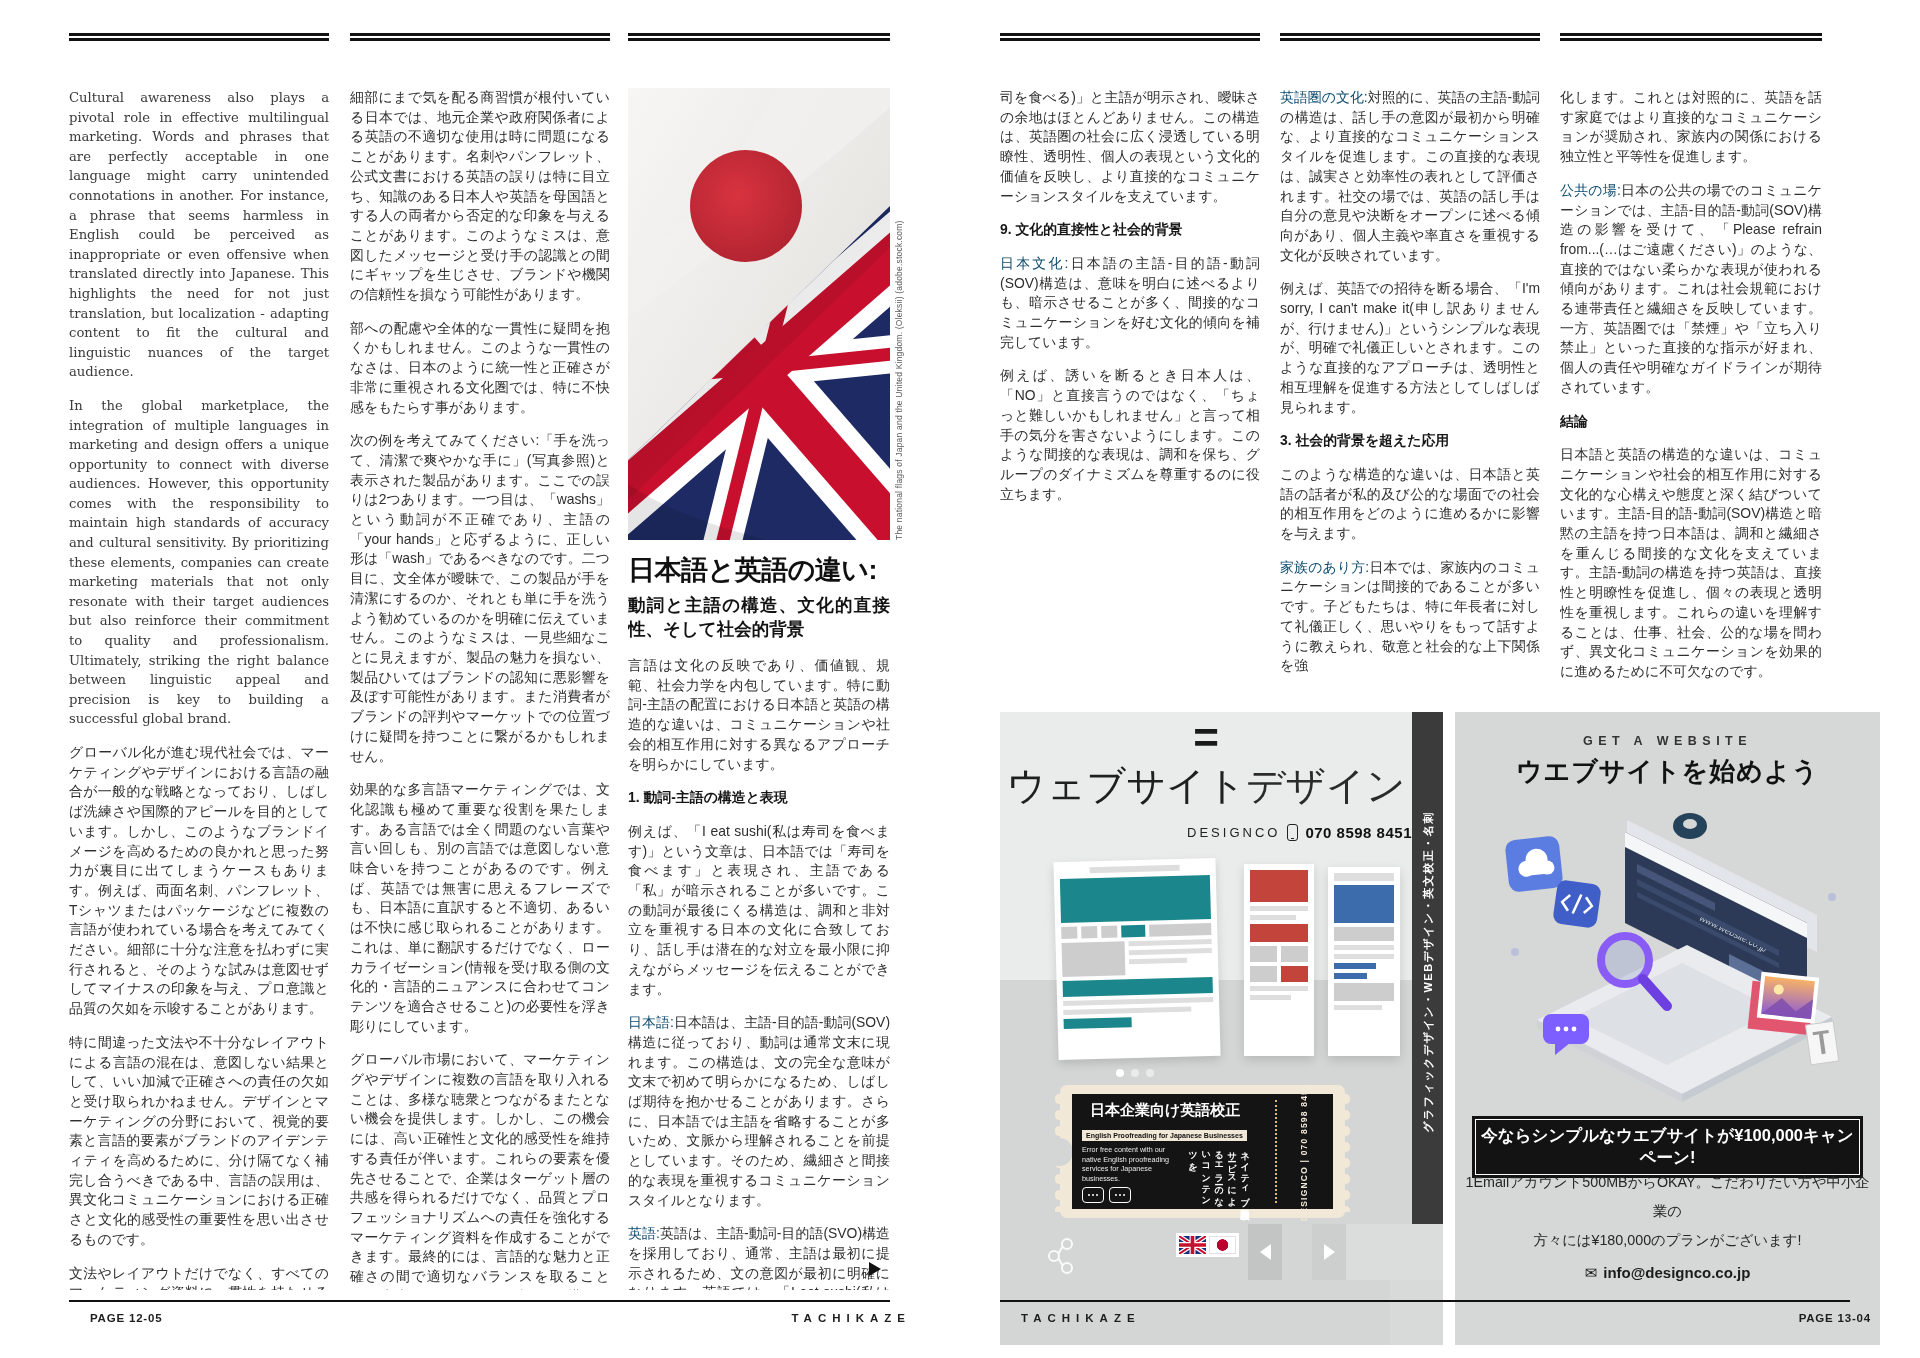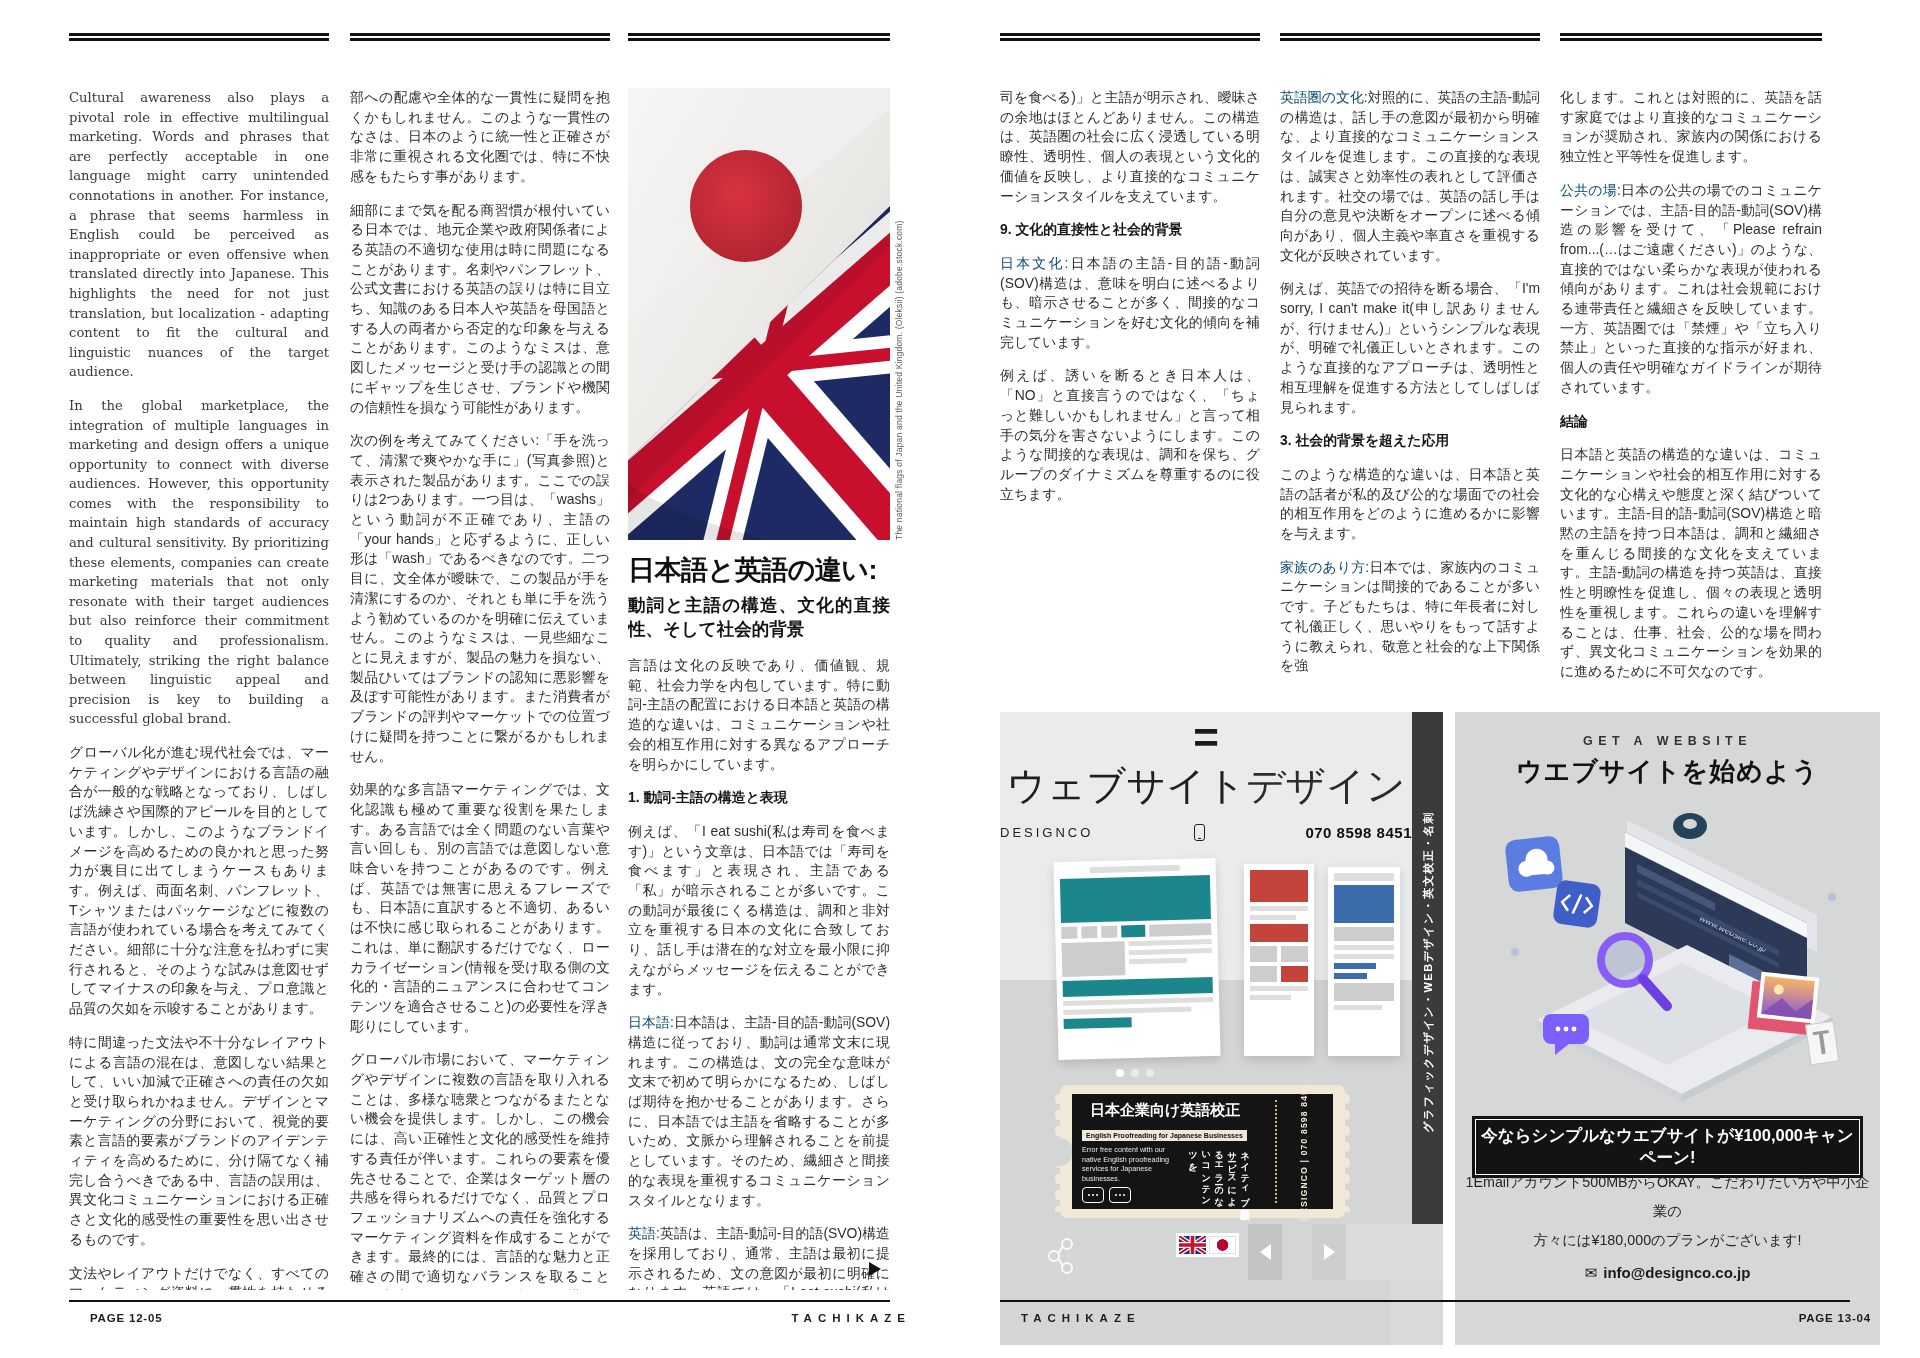--- a/index.html
+++ b/index.html
@@ -28,21 +28,21 @@
   .frule{position:absolute;top:1300px;border-top:2.5px solid #111;}
   .fl-left{left:69px;width:821px;}  .fl-right{left:1000px;width:850px;}
   .flabel{position:absolute;top:1312px;font-size:11.5px;font-weight:700;color:#1d1d1d;letter-spacing:0.8px;padding-left:21px;}
   .mag{letter-spacing:6px;}
   
   .ad-left{position:absolute;left:1000px;top:712px;width:443px;height:633px;
         background:linear-gradient(180deg,#eaebeb 0 268px,#d4d5d5 268px);}
   .eq{position:absolute;top:6px;left:0;right:31px;text-align:center;font-size:44px;font-weight:900;color:#1a1a1a;line-height:40px;}
   .ad-title{position:absolute;top:48px;left:0;right:31px;text-align:center;font-size:39px;line-height:52px;color:#1f1f1f;}
   .ad-title .st{font-weight:400;}.ad-title .lt{font-weight:300;color:#2b2b2b;}
-  .brandrow{position:absolute;top:112px;left:0;right:31px;display:flex;justify-content:space-between;align-items:center;gap:7px;}
+  .brandrow{position:absolute;top:112px;left:0;right:31px;display:flex;justify-content:flex-end;align-items:center;gap:7px;}
   .brand{font-size:13px;letter-spacing:3px;color:#222;}
   .pnum{font-weight:800;font-size:15px;letter-spacing:0.5px;color:#111;}
   .phone-ic{width:9px;height:15px;border:1.6px solid #222;border-radius:3px;position:relative;}
   .phone-ic:after{content:"";position:absolute;left:50%;bottom:1px;width:3px;height:1.5px;margin-left:-1.5px;background:#222;}
   .ribbon{position:absolute;right:0;top:0;width:31px;height:520px;background:#3b3b3c;}
   .ribbon span{position:absolute;left:50%;top:50%;transform:translate(-50%,-50%) rotate(-90deg);
         white-space:nowrap;color:#fff;font-size:11px;font-weight:700;letter-spacing:1.5px;}
   .mock{position:absolute;background:#fff;box-shadow:0 4px 10px rgba(0,0,0,0.14);padding:6px;box-sizing:border-box;}
   .mA{left:56px;top:148px;width:162px;height:198px;transform:rotate(-1.5deg);}
   .mB{left:244px;top:152px;width:70px;height:192px;}
@@ -108,22 +108,22 @@
 
   <section class="col c1">
     <p class="p en">Cultural awareness also plays a pivotal role in effective multilingual marketing. Words and phrases that are perfectly acceptable in one language might carry unintended connotations in another. For instance, a phrase that seems harmless in English could be perceived as inappropriate or even offensive when translated directly into Japanese. This highlights the need for not just translation, but localization - adapting content to fit the cultural and linguistic nuances of the target audience.</p>
     <p class="p en">In the global marketplace, the integration of multiple languages in marketing and design offers a unique opportunity to connect with diverse audiences. However, this opportunity comes with the responsibility to maintain high standards of accuracy and cultural sensitivity. By prioritizing these elements, companies can create marketing materials that not only resonate with their target audiences but also reinforce their commitment to quality and professionalism. Ultimately, striking the right balance between linguistic appeal and precision is key to building a successful global brand.</p>
     <p class="p jp">グローバル化が進む現代社会では、マーケティングやデザインにおける言語の融合が一般的な戦略となっており、しばしば洗練さや国際的アピールを目的としています。しかし、このようなブランドイメージを高めるための良かれと思った努力が裏目に出てしまうケースもあります。例えば、両面名刺、パンフレット、Tシャツまたはパッケージなどに複数の言語が使われている場合を考えてみてください。細部に十分な注意を払わずに実行されると、そのような試みは意図せずしてマイナスの印象を与え、プロ意識と品質の欠如を示唆することがあります。</p>
     <p class="p jp">特に間違った文法や不十分なレイアウトによる言語の混在は、意図しない結果として、いい加減で正確さへの責任の欠如と受け取られかねません。デザインとマーケティングの分野において、視覚的要素と言語的要素がブランドのアイデンティティを高めるために、分け隔てなく補完し合うべきである中、言語の誤用は、異文化コミュニケーションにおける正確さと文化的感受性の重要性を思い出させるものです。</p>
     <p class="p jp">文法やレイアウトだけでなく、すべてのマーケティング資料に一貫性を持たせることが重要です。スペルや用語、あるいはトーンの違いであれ、一貫性のない言葉遣いは顧客を混乱させ、ブランドのメッセージを弱める可能性があります。例えば、会社が一つのパンフレットではイギリス英語を使い、別のパンフレットではアメリカ英語を使った場合、読者はブランドの細</p>
   </section>
 
   <section class="col c2">
+    <p class="p jp">細部にまで気を配る商習慣が根付いている日本では、地元企業や政府関係者による英語の不適切な使用は時に問題になることがあります。名刺やパンフレット、公式文書における英語の誤りは特に目立ち、知識のある日本人や英語を母国語とする人の両者から否定的な印象を与えることがあります。このようなミスは、意図したメッセージと受け手の認識との間にギャップを生じさせ、ブランドや機関の信頼性を損なう可能性があります。</p>
     <p class="p jp">部への配慮や全体的な一貫性に疑問を抱くかもしれません。このような一貫性のなさは、日本のように統一性と正確さが非常に重視される文化圏では、特に不快感をもたらす事があります。</p>
-    <p class="p jp">細部にまで気を配る商習慣が根付いている日本では、地元企業や政府関係者による英語の不適切な使用は時に問題になることがあります。名刺やパンフレット、公式文書における英語の誤りは特に目立ち、知識のある日本人や英語を母国語とする人の両者から否定的な印象を与えることがあります。このようなミスは、意図したメッセージと受け手の認識との間にギャップを生じさせ、ブランドや機関の信頼性を損なう可能性があります。</p>
     <p class="p jp">次の例を考えてみてください:「手を洗って、清潔で爽やかな手に」(写真参照)と表示された製品があります。ここでの誤りは2つあります。一つ目は、「washs」という動詞が不正確であり、主語の「your hands」と応ずるように、正しい形は「wash」であるべきなのです。二つ目に、文全体が曖昧で、この製品が手を清潔にするのか、それとも単に手を洗うよう勧めているのかを明確に伝えていません。このようなミスは、一見些細なことに見えますが、製品の魅力を損ない、製品ひいてはブランドの認知に悪影響を及ぼす可能性があります。また消費者がブランドの評判やマーケットでの位置づけに疑問を持つことに繋がるかもしれません。</p>
     <p class="p jp">効果的な多言語マーケティングでは、文化認識も極めて重要な役割を果たします。ある言語では全く問題のない言葉や言い回しも、別の言語では意図しない意味合いを持つことがあるのです。例えば、英語では無害に思えるフレーズでも、日本語に直訳すると不適切、あるいは不快に感じ取られることがあります。これは、単に翻訳するだけでなく、ローカライゼーション(情報を受け取る側の文化的・言語的ニュアンスに合わせてコンテンツを適合させること)の必要性を浮き彫りにしています。</p>
     <p class="p jp">グローバル市場において、マーケティングやデザインに複数の言語を取り入れることは、多様な聴衆とつながるまたとない機会を提供します。しかし、この機会には、高い正確性と文化的感受性を維持する責任が伴います。これらの要素を優先させることで、企業はターゲット層の共感を得られるだけでなく、品質とプロフェッショナリズムへの責任を強化するマーケティング資料を作成することができます。最終的には、言語的な魅力と正確さの間で適切なバランスを取ることが、成功するグローバルブランド構築の鍵となるのです。</p>
   </section>
 
   <section class="col c3">
     <div class="flagwrap">
       <svg width="262" height="452" viewBox="0 0 262 452">
         <defs>
           <linearGradient id="fab" x1="0" y1="0" x2="1" y2="1">

